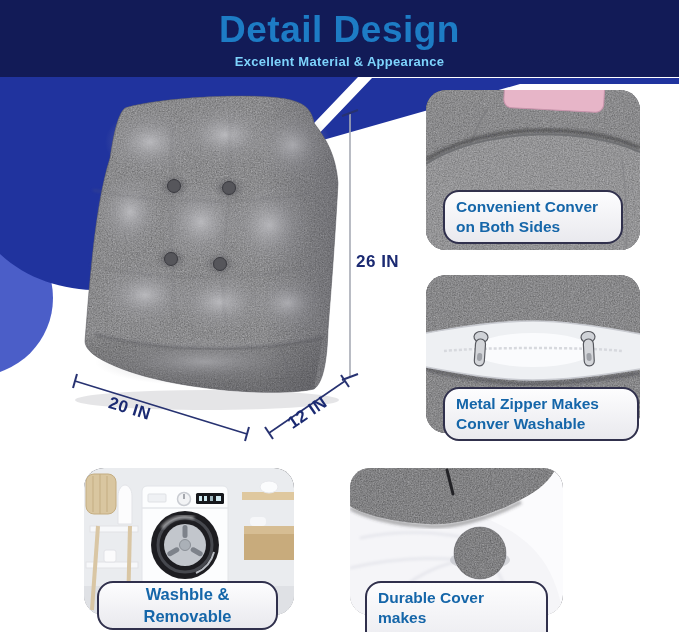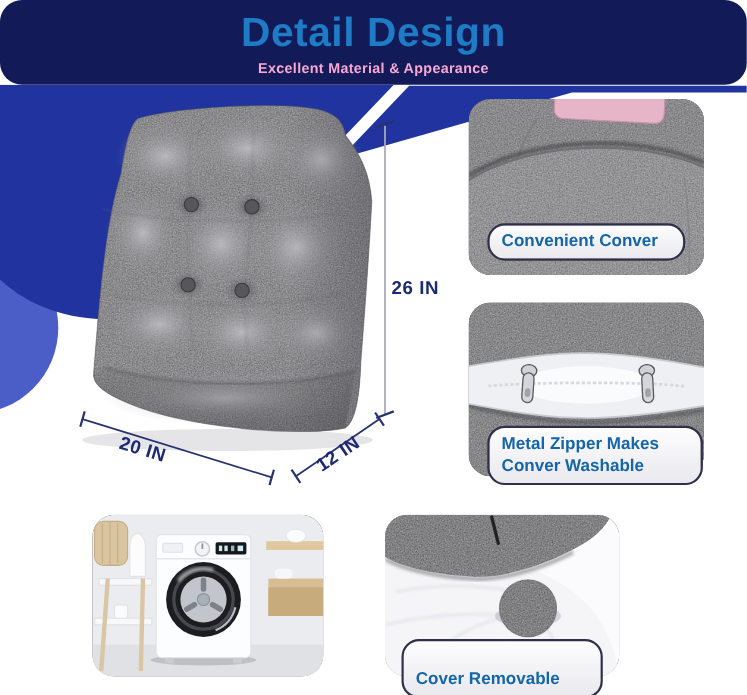--- a/index.html
+++ b/index.html
@@ -1,22 +1,22 @@
 <!DOCTYPE html>
 <html><head>
 <meta charset="utf-8">
 <style>
   html,body{margin:0;padding:0;background:#ffffff;}
   .stage{position:relative;width:679px;height:632px;background:#ffffff;overflow:hidden;
          font-family:"Liberation Sans",sans-serif;}
   
   .header{position:absolute;left:0;top:0;width:679px;height:77px;background:#121b57;
-          display:flex;flex-direction:column;align-items:center;justify-content:center;padding-top:2px;box-sizing:border-box;border-radius:20px;}
+          display:flex;flex-direction:column;align-items:center;justify-content:center;padding-top:2px;box-sizing:border-box;}
   .header .title{color:#1d7cc5;font-size:37px;font-weight:bold;letter-spacing:.5px;line-height:1;}
-  .header .subtitle{color:#f9a8d4;font-size:13px;font-weight:bold;letter-spacing:.3px;margin-top:6px;}
+  .header .subtitle{color:#7dd3fc;font-size:13px;font-weight:bold;letter-spacing:.3px;margin-top:6px;}
   
   .abs{position:absolute;}
   
   .dim{position:absolute;color:#1b2a72;font-weight:bold;font-size:17px;letter-spacing:.5px;white-space:nowrap;}
   .dim.rot20{transform:rotate(17deg);}
   .dim.rot12{transform:rotate(-34deg);}
   
   .card-img{position:absolute;border-radius:20px;overflow:hidden;box-shadow:0 0 0 1.5px #3c3c44 inset;}
   .card-img svg{display:block;}
   .pill{position:absolute;box-sizing:border-box;border:2px solid #30304c;border-radius:16px;
@@ -158,22 +158,23 @@
       <path d="M0,70 C52,36 150,30 214,58" stroke="rgba(40,40,45,0.5)" stroke-width="4" fill="none" filter="url(#soft)"></path>
       <g>
         <path d="M0,74 C52,40 150,34 214,62 L214,160 L0,160 Z" fill="#a1a1a4"></path>
         <path d="M0,74 C52,40 150,34 214,62 L214,160 L0,160 Z" fill="#000" filter="url(#noiseD)" opacity="0.32"></path>
         <path d="M0,74 C52,40 150,34 214,62 L214,160 L0,160 Z" fill="#fff" filter="url(#noiseL)" opacity="0.24"></path>
         <path d="M0,74 C52,40 150,34 214,62" stroke="#6f7073" stroke-width="2" fill="none"></path>
         <path d="M196,70 C200,100 202,130 200,160" stroke="#808184" stroke-width="1.5" fill="none" opacity="0.6"></path>
       </g>
     </svg>
   </div>
-  <div class="pill" style="left:443px;top:203px;width:180px;">
+  <div class="pill" style="left:443px;top:190px;width:180px;">
     <span>Convenient Conver</span><br>
+    <span>on Both Sides</span>
   </div>
 
   <div class="card-img" style="left:426px;top:275px;width:214px;height:158px;">
     <svg width="214" height="158" viewBox="0 0 214 158">
       <rect width="214" height="158" fill="#97979a"></rect>
       <rect width="214" height="158" fill="#000" filter="url(#noiseD)" opacity="0.36"></rect>
       <rect width="214" height="158" fill="#fff" filter="url(#noiseL)" opacity="0.22"></rect>
       <path d="M0,94 C42,104 74,109 107,109 C140,109 172,105 214,98" stroke="rgba(50,50,55,0.4)" stroke-width="4" fill="none" filter="url(#soft)"></path>
       <g>
         <path d="M0,58 C45,50 75,46 107,46 C139,46 172,51 214,59 L214,94 C172,101 140,105 107,105 C74,105 42,100 0,92 Z" fill="#eef0f3"></path>
@@ -243,20 +244,23 @@
       </g>
       <g>
         <rect x="158" y="24" width="52" height="8" fill="#dfc89f"></rect>
         <ellipse cx="185" cy="19" rx="9" ry="6" fill="#fbfcfd" stroke="#e6e7eb"></ellipse>
         <rect x="160" y="58" width="50" height="34" fill="#d6bd93"></rect>
         <rect x="160" y="66" width="50" height="26" fill="#c8ab7c"></rect>
         <rect x="166" y="49" width="16" height="9" rx="4" fill="#f6f7f9"></rect>
       </g>
     </svg>
   </div>
+  <div class="pill center" style="left:97px;top:581px;width:181px;height:49px;">
+    <span>Washble &amp; Removable</span>
+  </div>
 
   <div class="card-img" style="left:350px;top:468px;width:213px;height:147px;">
     <svg width="213" height="147" viewBox="0 0 213 147">
       <rect width="213" height="147" fill="#fbfbfd"></rect>
       <g>
         <path d="M0,44 C40,26 90,30 140,52 C180,70 205,95 213,147 L0,147 Z" fill="#f5f5f8"></path>
         <g stroke="#e0e1e8" fill="none" stroke-width="2" filter="url(#soft)">
           <path d="M10,70 C60,60 110,64 150,80"></path>
           <path d="M0,100 C50,88 100,88 140,96"></path>
           <path d="M30,147 C50,115 80,98 115,92"></path>
@@ -273,17 +277,17 @@
       <g>
         <ellipse cx="130" cy="92" rx="30" ry="10" fill="rgba(120,122,130,0.25)"></ellipse>
         <circle cx="130" cy="85" r="26" fill="#8d8d90"></circle>
         <circle cx="130" cy="85" r="26" fill="#000" filter="url(#noiseD)" opacity="0.38"></circle>
         <circle cx="130" cy="85" r="26" fill="#fff" filter="url(#noiseL)" opacity="0.22"></circle>
         <circle cx="130" cy="85" r="26" fill="none" stroke="rgba(70,70,75,0.4)"></circle>
       </g>
     </svg>
   </div>
   <div class="pill" style="left:365px;top:581px;width:183px;">
-    <br>
+    <span>Durable Cover makes</span><br>
     <span>Cover Removable</span>
   </div>
 
 </div>
 
 </body></html>

